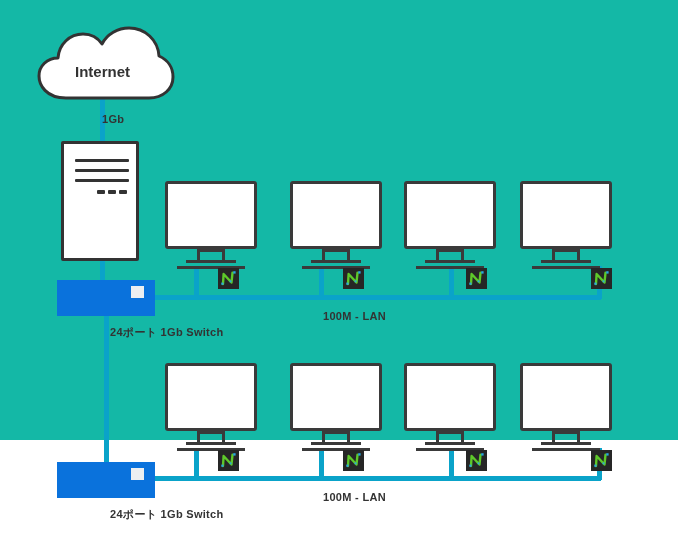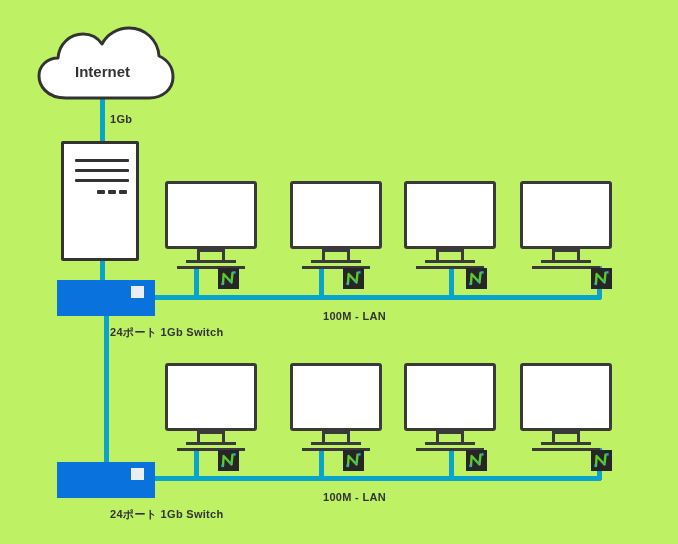--- a/index.html
+++ b/index.html
@@ -5,22 +5,22 @@
 <style>
   html,body{margin:0;padding:0;}
   body{
     width:678px;height:544px;
     background:#ffffff;
     font-family:"Liberation Sans","DejaVu Sans",sans-serif;
     overflow:hidden;
   }
   #diagram{
     position:relative;
-    width:678px;height:544px;
-    background:#bef264;
+    width:678px;height:440px;
+    background:#14b8a6;
   }
   .layer-svg{
     position:absolute;left:0;top:0;width:678px;height:544px;
     pointer-events:none;
   }
 
   
   .label{
     position:absolute;
     font-size:11px;
@@ -128,21 +128,21 @@
     <svg width="145" height="84" viewBox="0 0 145 84">
       <path d="M36 76 C16 76 9 63 9 54 C9 44 17 36 28 36 C29 22 40 12 53 12
                C61 12 68 16 72 22 C77 12 88 6 99 6 C115 6 128 18 129 34
                C138 38 143 46 143 55 C143 67 133 76 119 76 Z" fill="#ffffff" stroke="#333333" stroke-width="3" stroke-linejoin="round"></path>
     </svg>
     <div class="cloud-text">
       <span class="label-internet">Internet</span>
     </div>
   </div>
 
-  <span class="label" style="left:110px;top:114px;">1Gb</span>
+  <span class="label" style="left:102px;top:114px;">1Gb</span>
 
   <div class="tower">
     <div class="tower-line tower-l1"></div>
     <div class="tower-line tower-l2"></div>
     <div class="tower-line tower-l3"></div>
     <div class="tower-dots">
       <span class="tower-dot"></span>
       <span class="tower-dot"></span>
       <span class="tower-dot"></span>
     </div>

